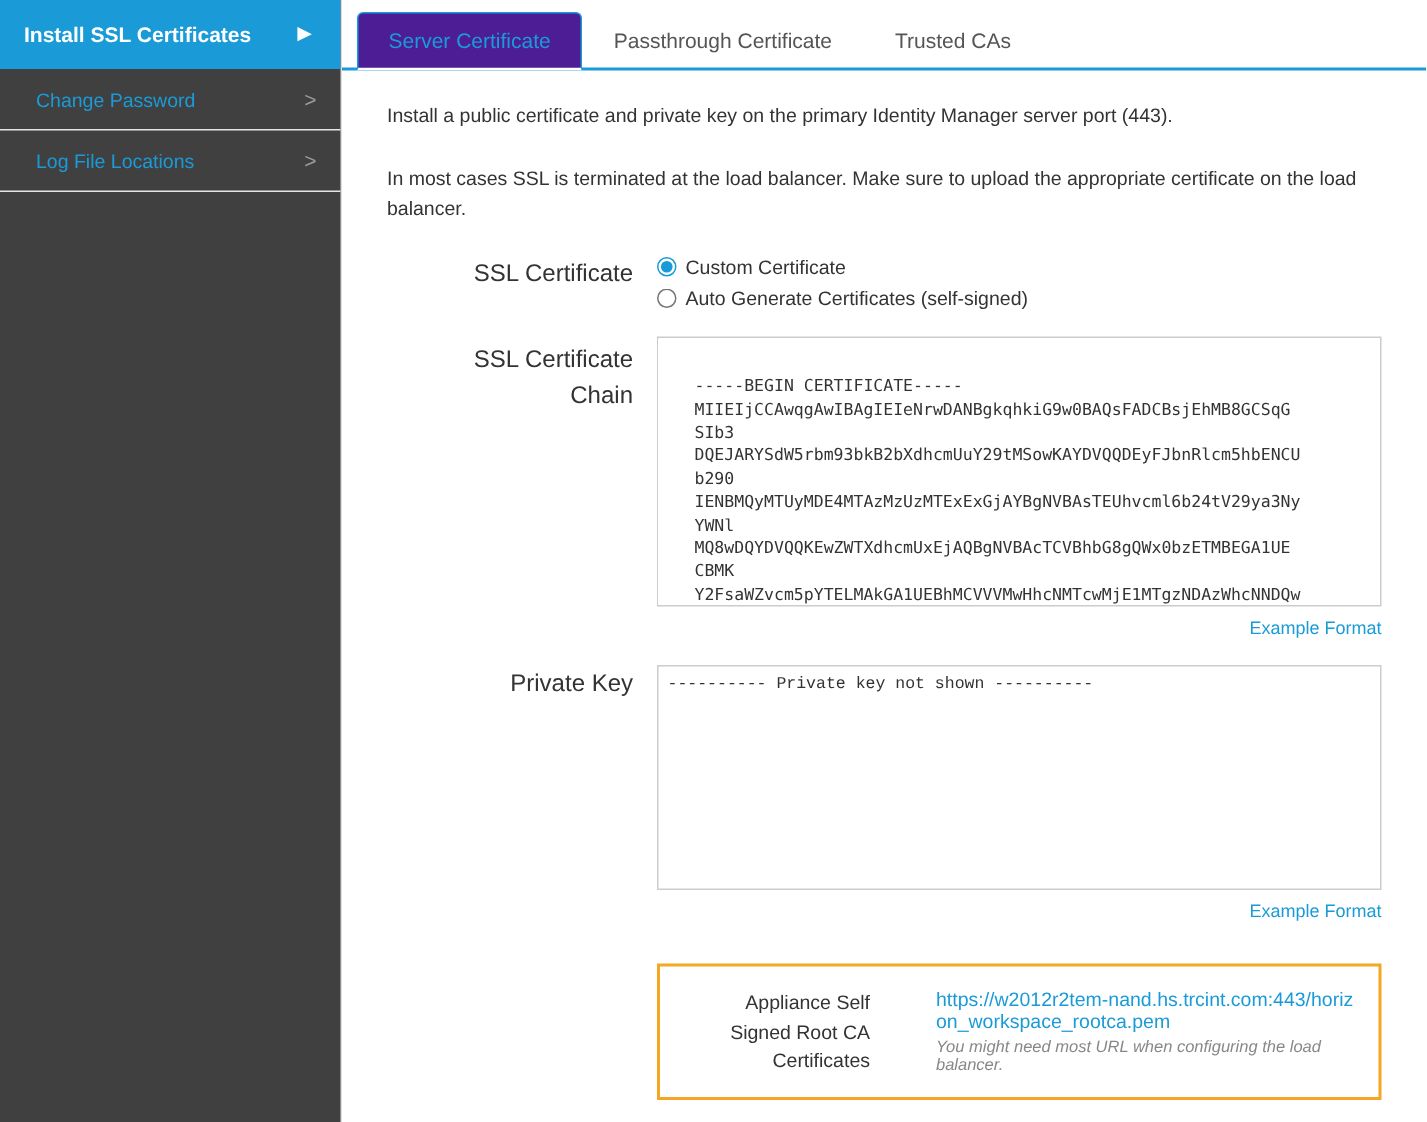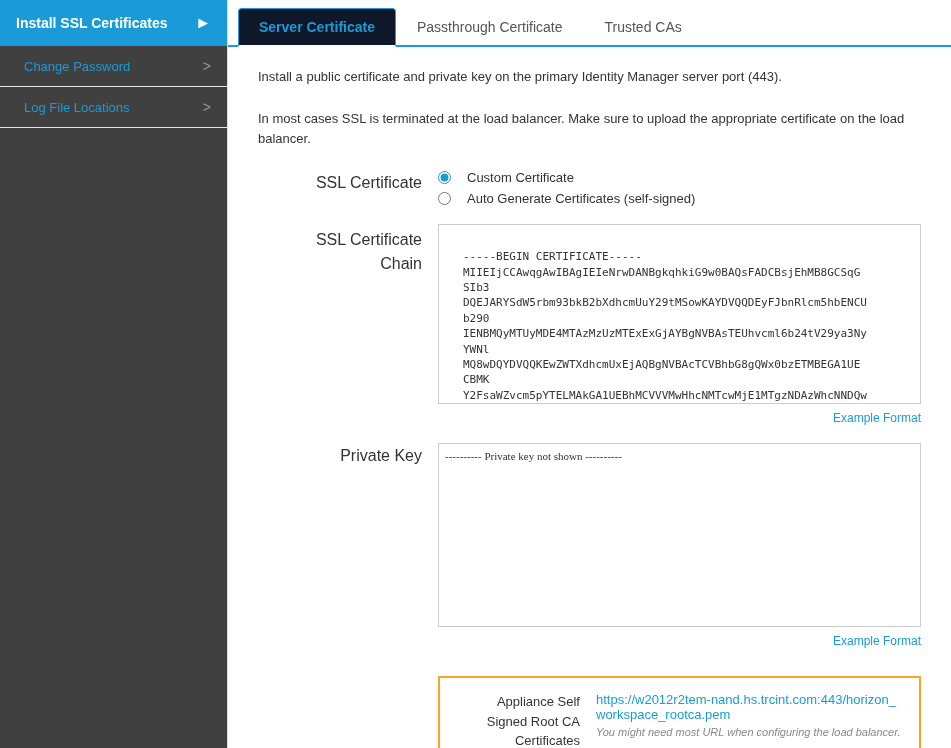--- a/index.html
+++ b/index.html
@@ -56,24 +56,24 @@
       padding: 10px 20px;
       cursor: pointer;
       font-size: 14px;
       color: #555;
       border: 1px solid transparent;
       border-bottom: none;
       margin-bottom: -2px;
       border-radius: 4px 4px 0 0;
     }
     .tab.active {
-      background: #0f172a;
+      background: #4c1d95;
       border-color: #1a9bd7;
       color: #1a9bd7;
-      font-weight: bold;
+      font-weight: normal;
       border-bottom: 2px solid #fff;
       text-align: center;
     }
 
     
     .content {
       flex: 1;
       padding: 20px 30px;
       overflow-y: auto;
     }
@@ -99,21 +99,21 @@
       font-size: 16px;
       color: #333;
       flex-shrink: 0;
     }
     .form-control {
       flex: 1;
     }
 
     
     .radio-group { display: flex; flex-direction: column; gap: 6px; }
-    .radio-option { display: flex; align-items: center; gap: 16px; cursor: pointer; font-size: 13px; }
+    .radio-option { display: flex; align-items: center; gap: 6px; cursor: pointer; font-size: 13px; }
     .radio-option input[type="radio"] { cursor: pointer; accent-color: #1a9bd7; }
 
     
     .cert-textarea {
       width: 100%;
       height: 180px;
       font-family: monospace;
       font-size: 11px;
       border: 1px solid #ccc;
       padding: 24px;
@@ -126,22 +126,22 @@
       display: block;
       text-align: right;
       color: #1a9bd7;
       font-size: 12px;
       margin-top: 4px;
       cursor: pointer;
     }
 
     .private-key-textarea {
       width: 100%;
-      height: 184px;
-      font-family: Liberation Serif, serif;
+      height: 150px;
+      font-family: Liberation Mono, monospace;
       font-size: 11px;
       border: 1px solid #ccc;
       padding: 6px;
       resize: none;
       color: #333;
     }
 
     
     .appliance-box {
       border: 2px solid #f5a623;
@@ -152,21 +152,21 @@
     }
     .appliance-label {
       width: 140px;
       text-align: right;
       padding-right: 16px;
       font-size: 13px;
       color: #333;
       flex-shrink: 0;
       line-height: 1.5;
     }
-    .appliance-content { flex: 1; }
+    .appliance-content { flex: 1; margin-left: 28px; }
     .appliance-url {
       color: #1a9bd7;
       font-size: 13px;
       cursor: pointer;
       word-break: break-all;
     }
     .appliance-hint {
       color: #888;
       font-size: 11px;
       margin-top: 4px;

